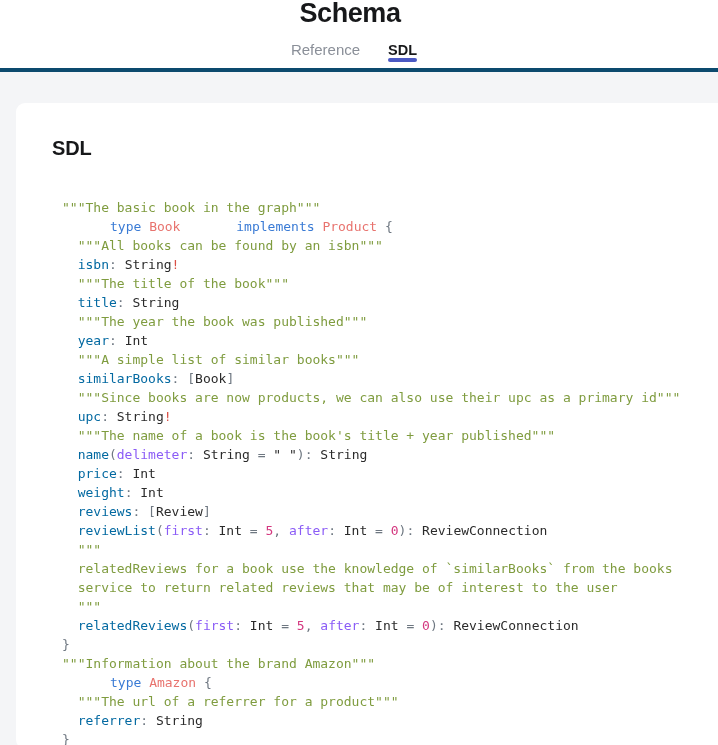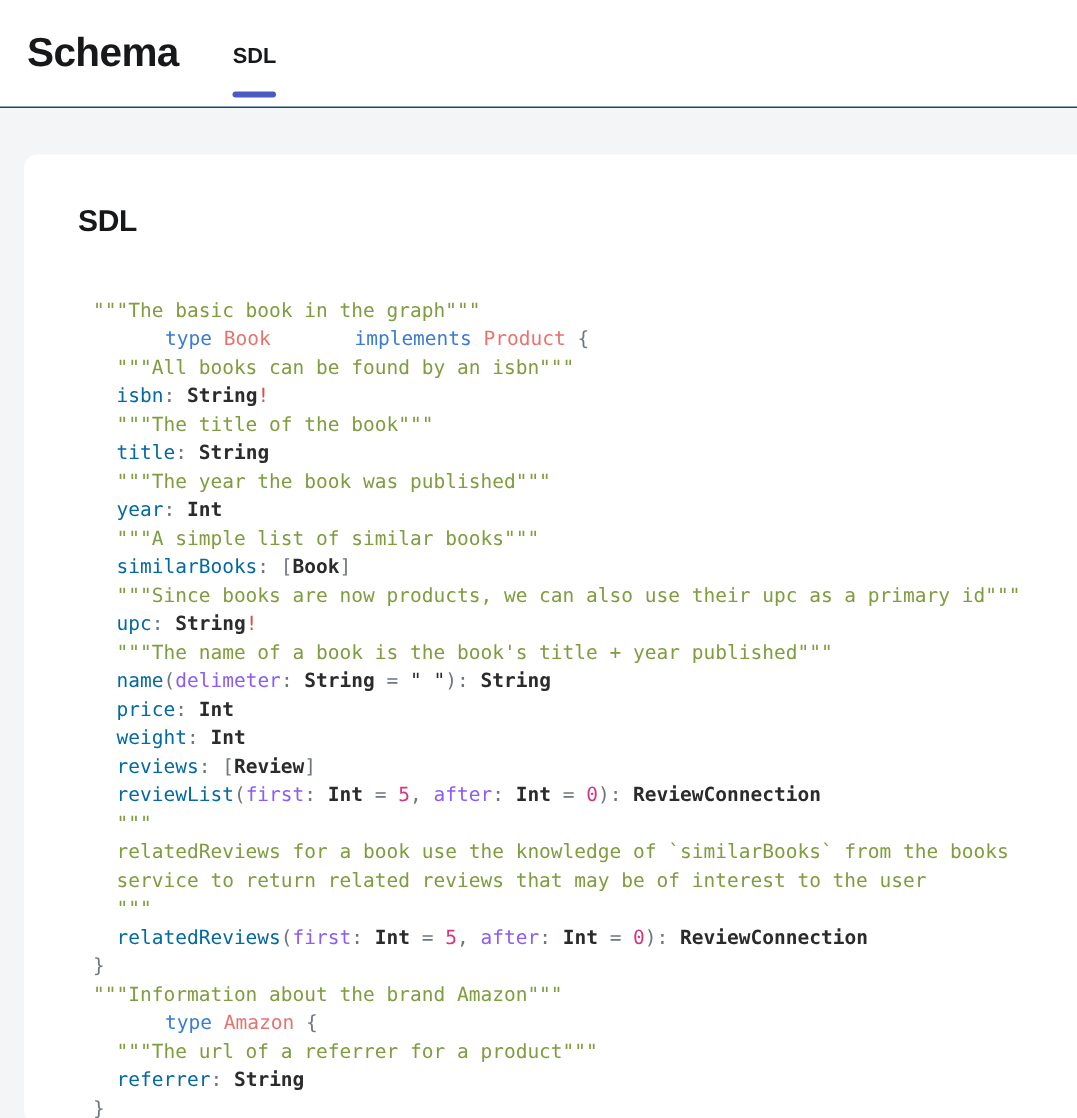--- a/index.html
+++ b/index.html
@@ -16,24 +16,25 @@
     -webkit-font-smoothing: antialiased;
   }
 
   
   .page-header {
     position: absolute;
     left: 0; top: 0;
     width: 718px;
     height: 72px;
     background: #ffffff;
-    border-bottom: 1px solid #0c4a6e;
+    border-bottom: 4px solid #0c4a6e;
     display: flex;
     align-items: center;
     padding-left: 18px;
+    flex-direction: column;
   }
 
   .page-title {
     font-size: 27px;
     font-weight: bold;
     color: #17181a;
     letter-spacing: -0.4px;
     line-height: 1;
     margin-right: 36px;
   }
@@ -115,34 +116,38 @@
     color: #2b2b2b;
   }
 
   .code-line { white-space: pre; }
 
   
   .t-comment { color: #7f9c3f; }
   .t-keyword { color: #3a7bd5; margin-left: 48px; }
   .t-type    { color: #e8736e; }
   .t-field   { color: #0369a1; }
-  .t-scalar  { color: #2b2b2b; font-weight: bold; }
+  .t-scalar  { color: #2b2b2b; }
   .t-punct   { color: #6e7781; }
   .t-bang    { color: #d94f45; }
   .t-number  { color: #d4377f; }
   .t-string  { color: #2b2b2b; }
   .t-arg     { color: #8b5cf6; }
 </style>
 </head>
 <body>
 
 <div class="page-header">
   <div class="page-title">Schema</div>
 
   <div class="tab-strip">
+    <div class="tab">
+      <span>Reference</span>
+
+    </div>
     <div class="tab active">
       <span>SDL</span>
       <span class="tab-underline"></span>
     </div>
   </div>
 </div>
 
 <div class="content-area">
   <div class="sdl-card">
     <div class="card-title">SDL</div>

